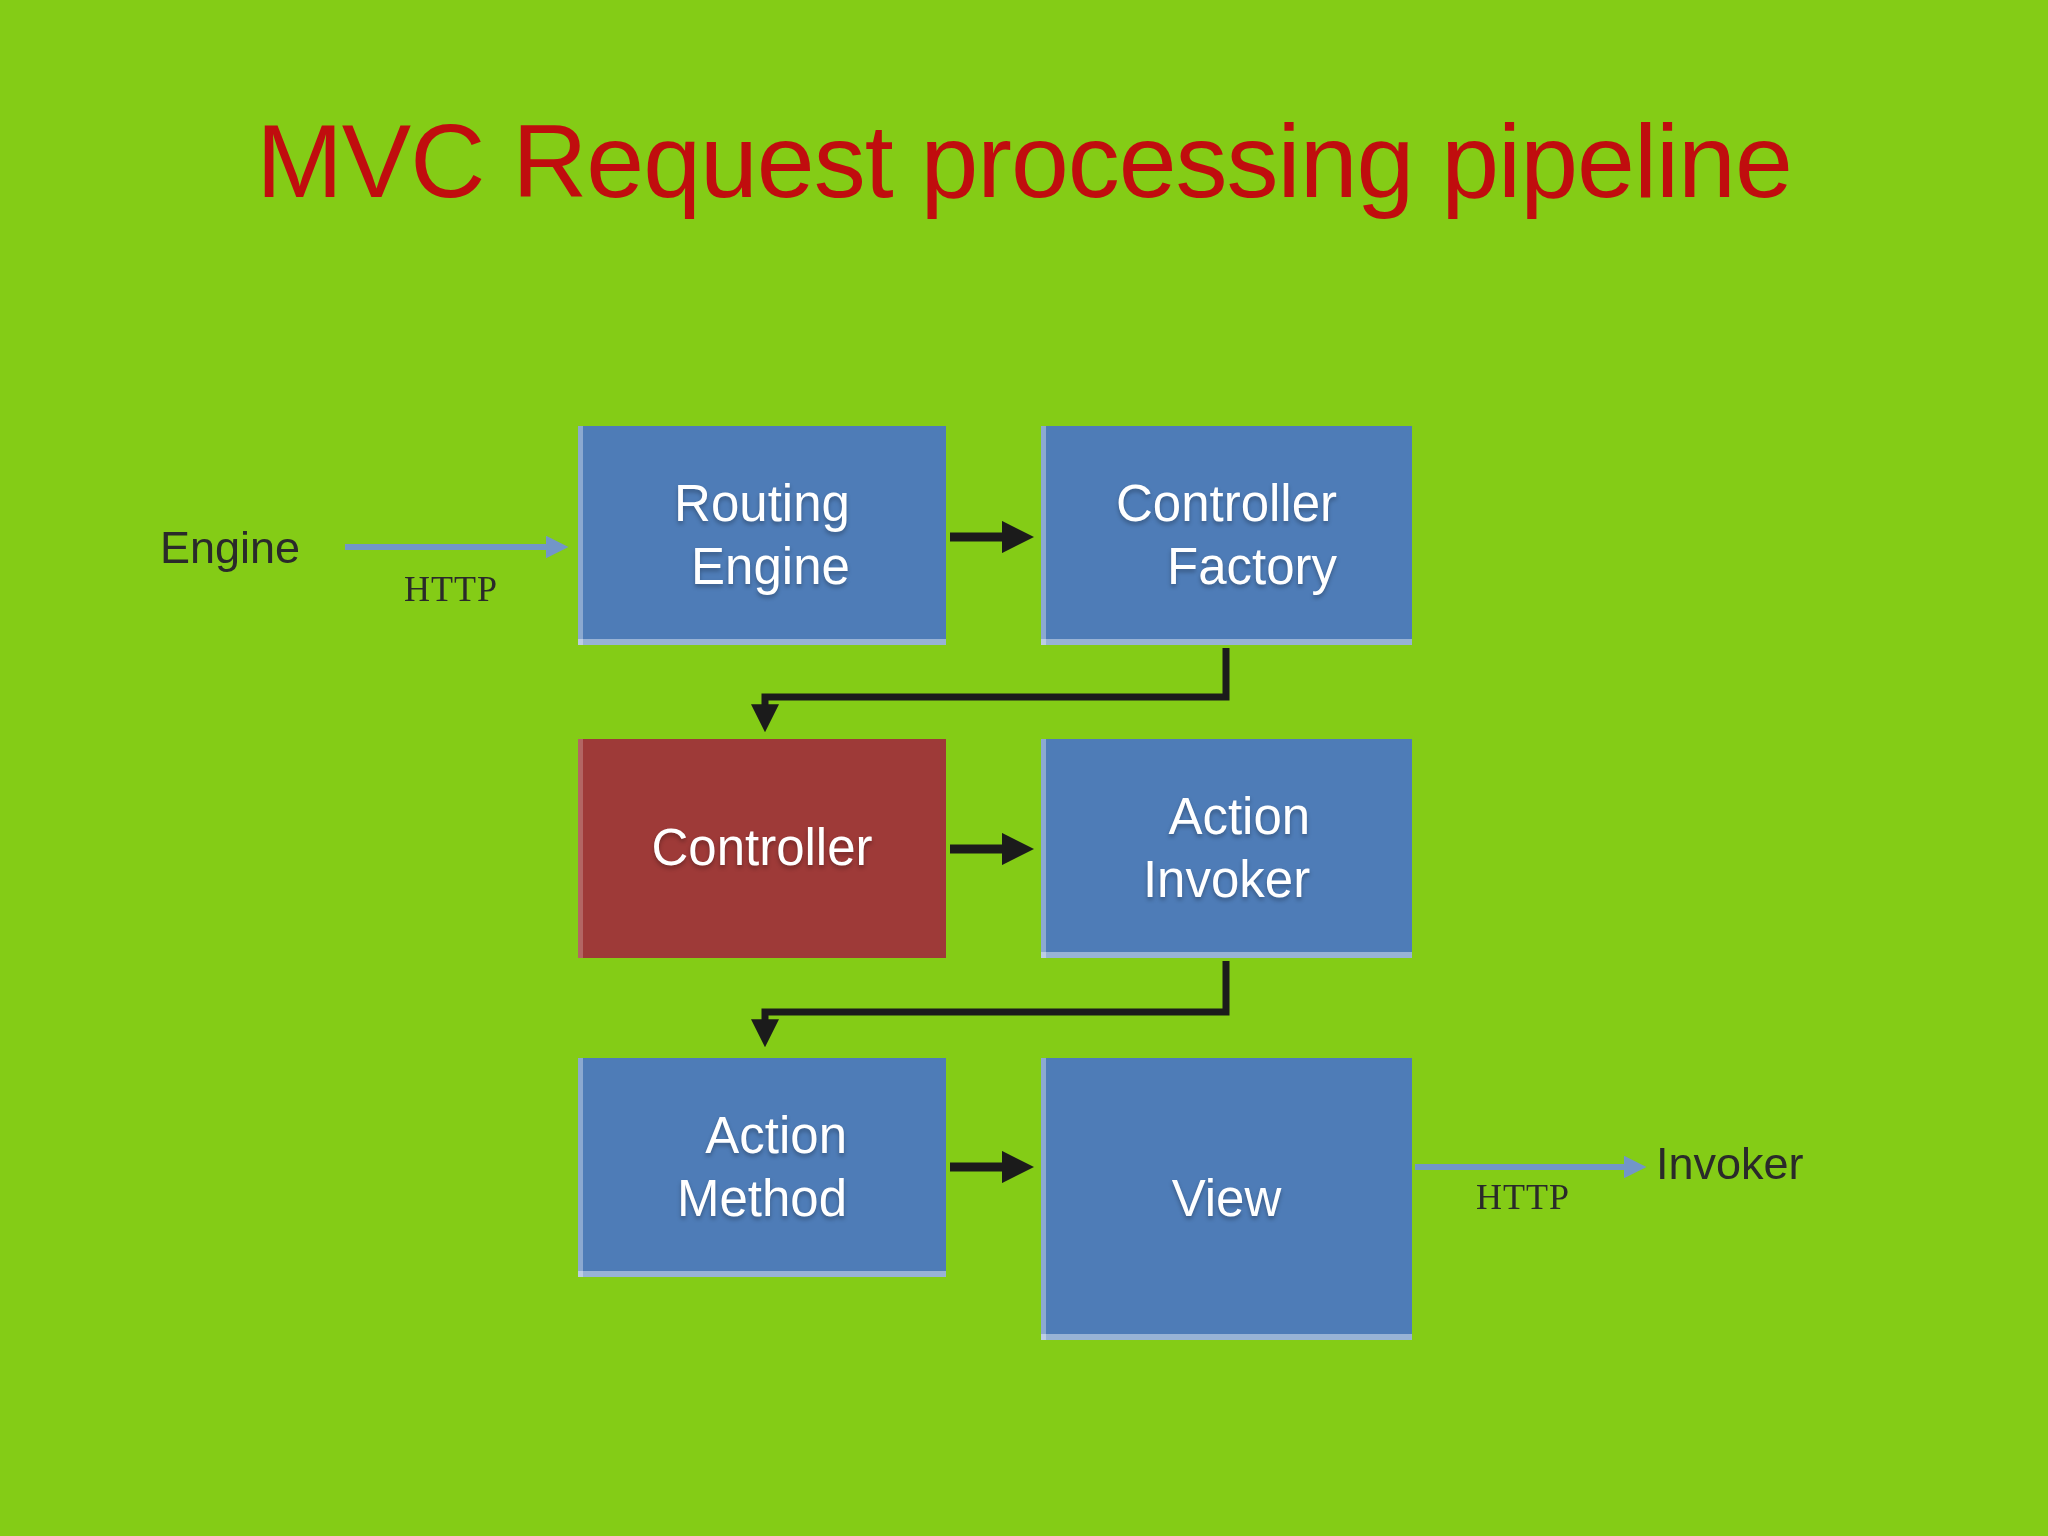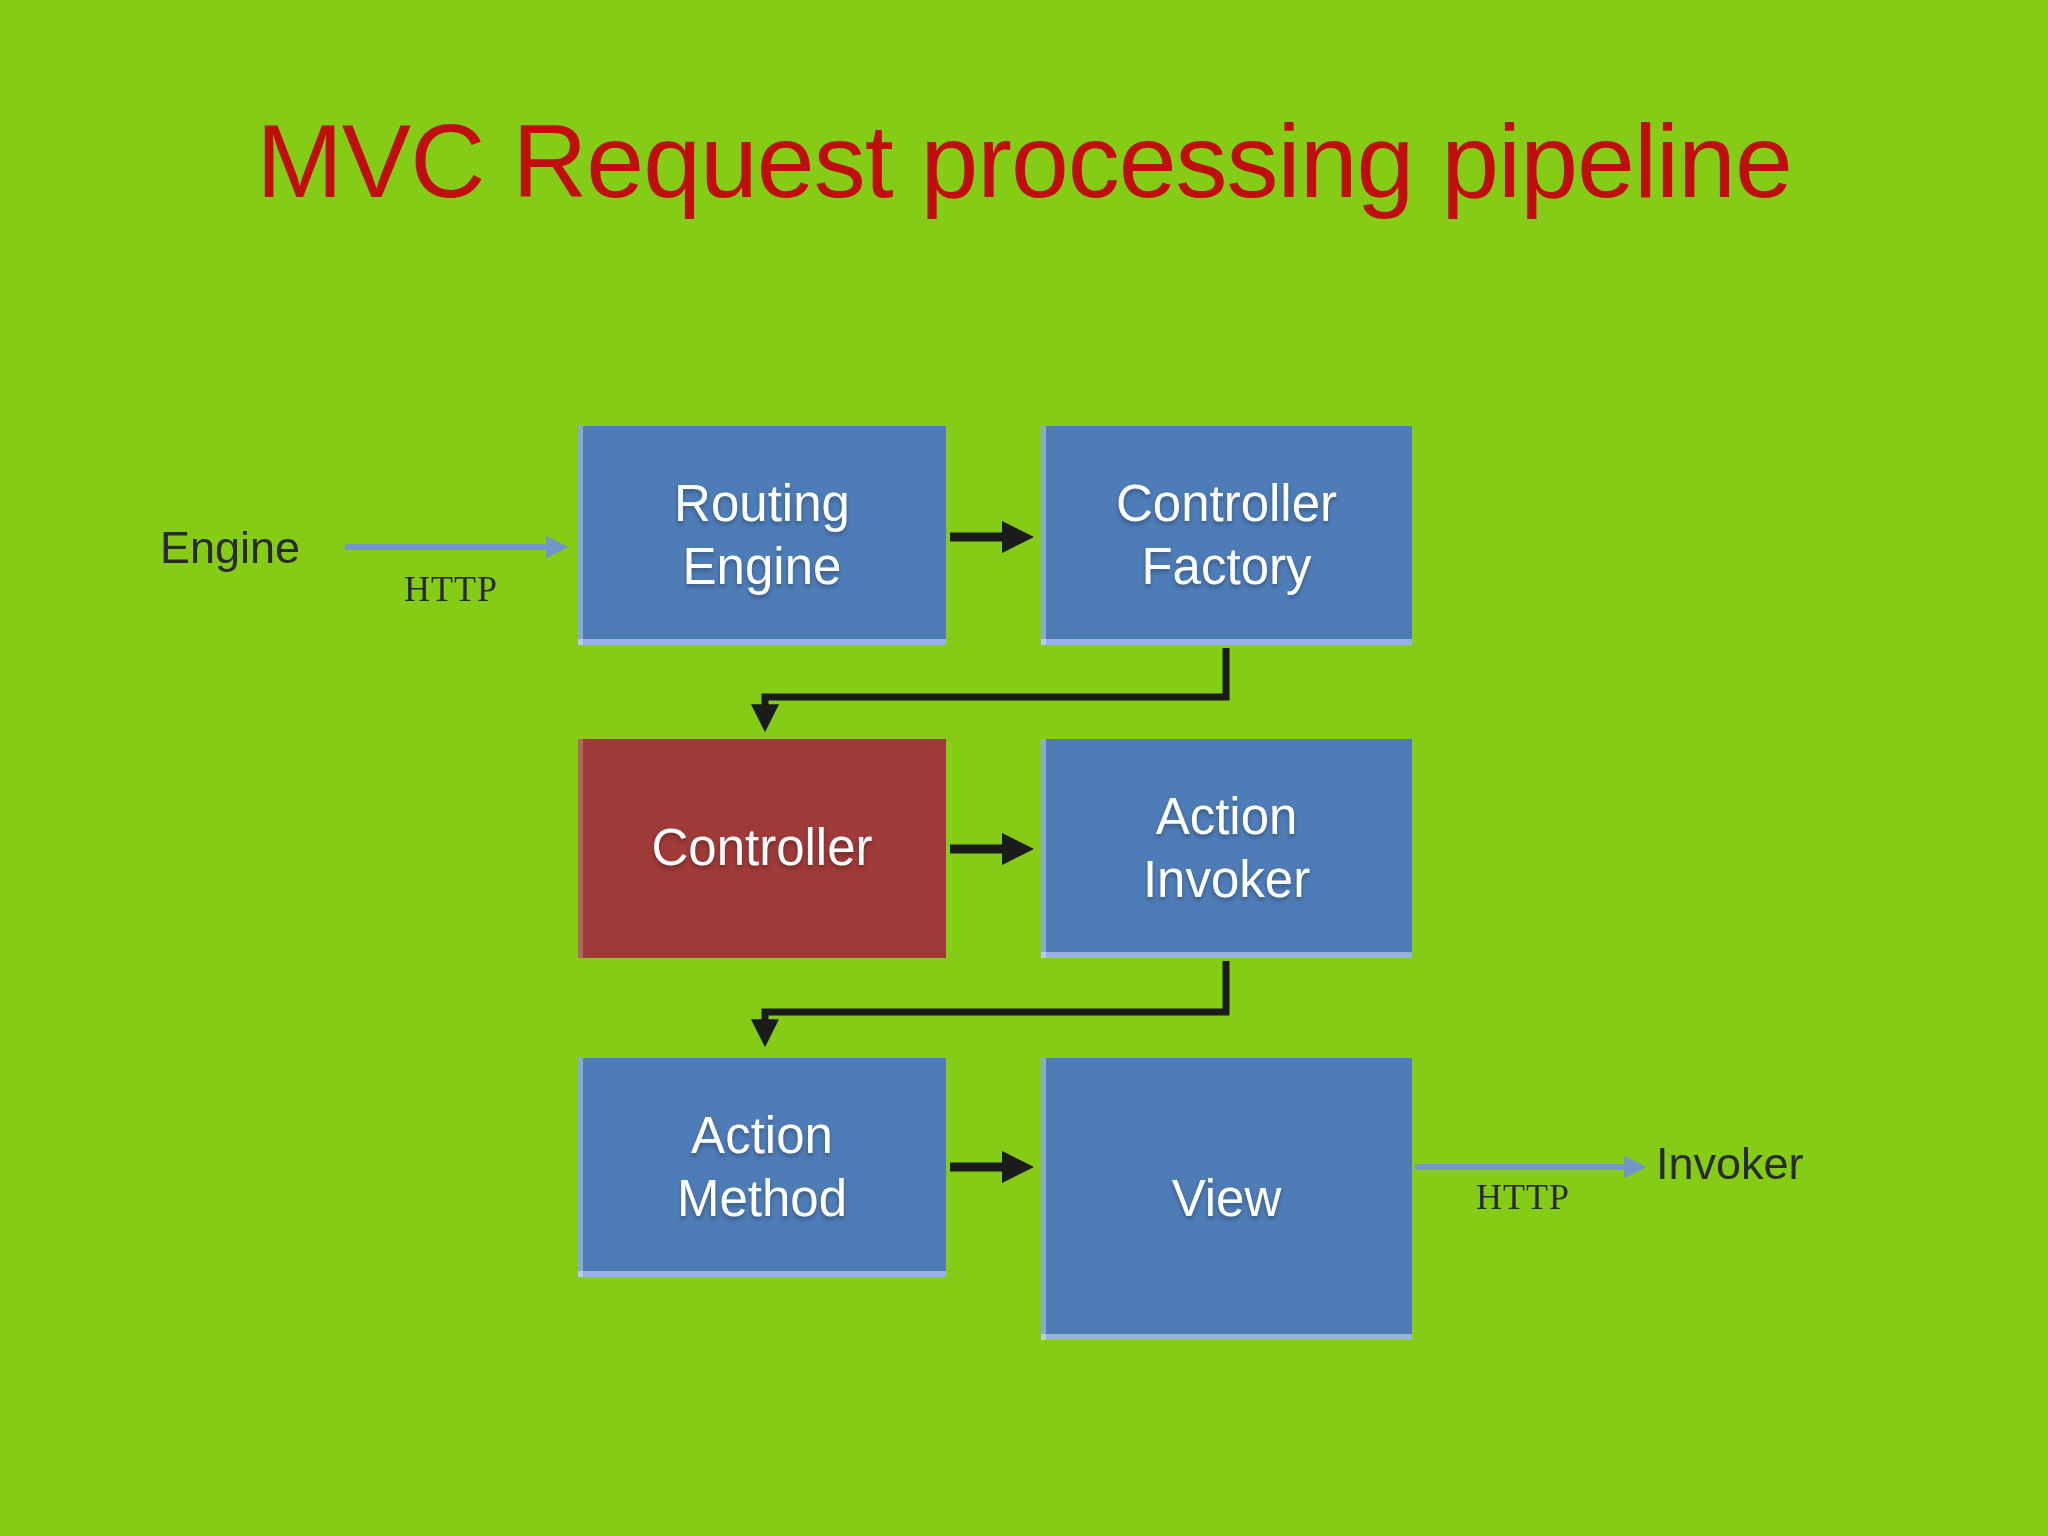--- a/index.html
+++ b/index.html
@@ -37,21 +37,21 @@
   }
   .stroke-black { stroke: var(--arrow-black, #1b1b1b); fill: none; }
   .fill-black   { fill: var(--arrow-black, #1b1b1b); }
   .stroke-blue  { stroke: var(--arrow-blue, #7296c8); fill: none; }
   .fill-blue    { fill: var(--arrow-blue, #7296c8); }
   .node {
     position: absolute;
     display: flex;
     align-items: center;
     justify-content: center;
-    text-align: center;
+    text-align: right;
     white-space: pre-line;
     color: var(--box-text, #ffffff);
     font-size: 51px;
     line-height: 1.22;
     text-shadow: 0 3px 4px rgba(0,0,0,0.28);
   }
   .node[data-variant="blue"] {
     background: var(--box-blue, #4e7cb7);
     box-shadow: inset 5px 0 0 rgba(255,255,255,0.35), inset 0 -6px 0 rgba(255,255,255,0.42);
   }

